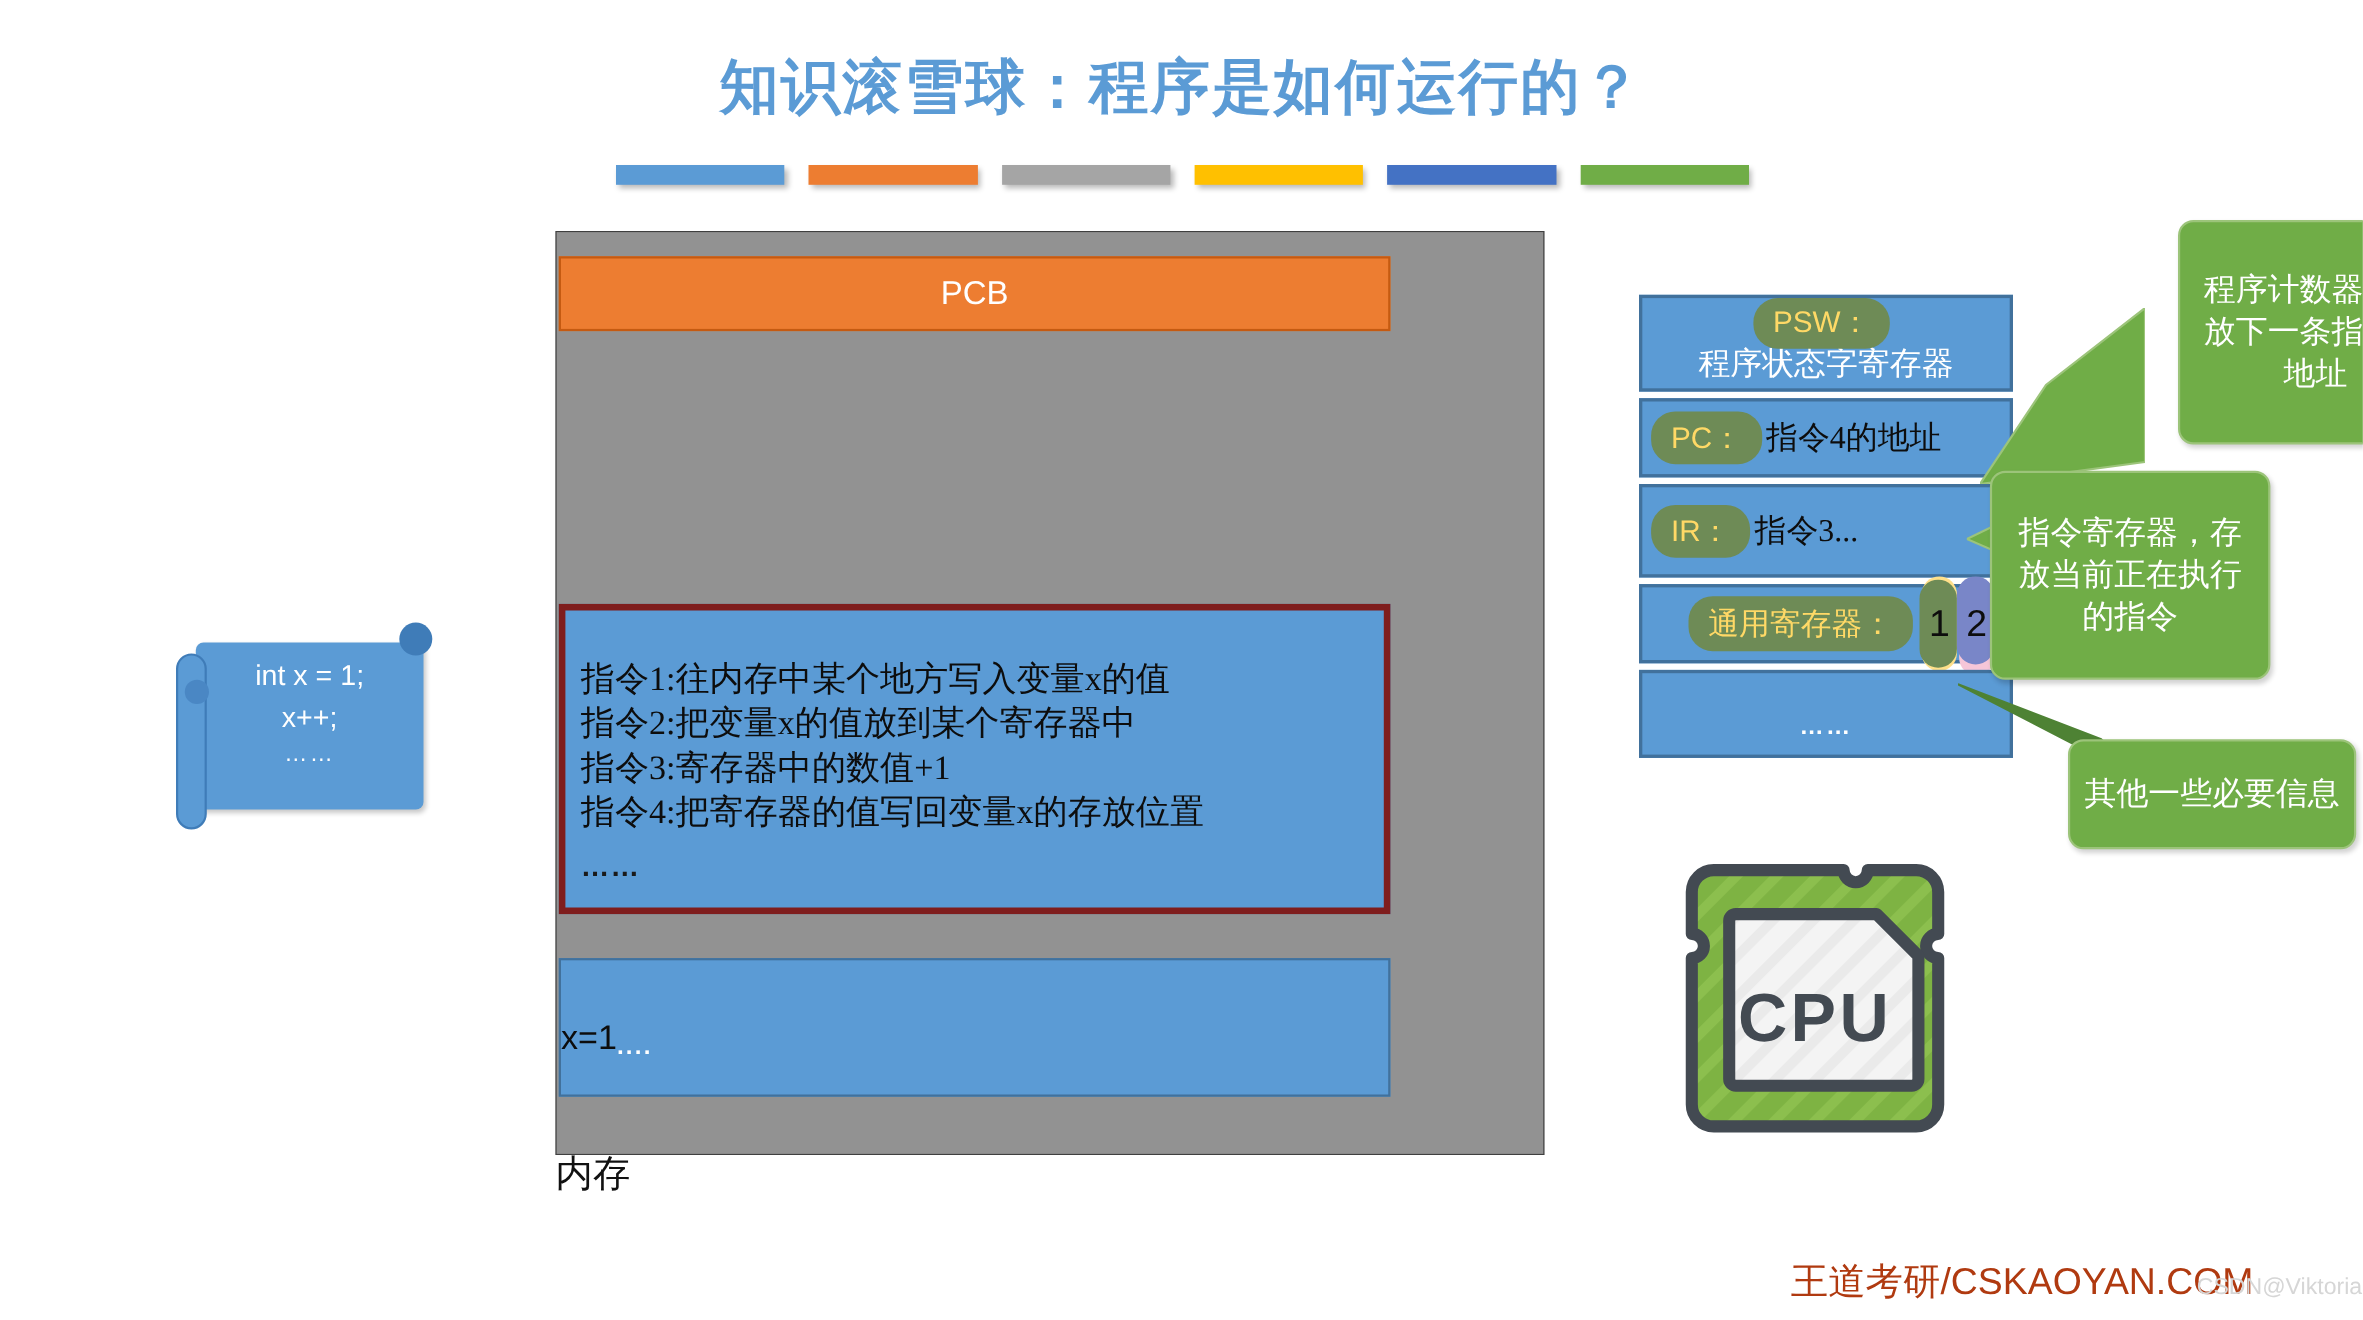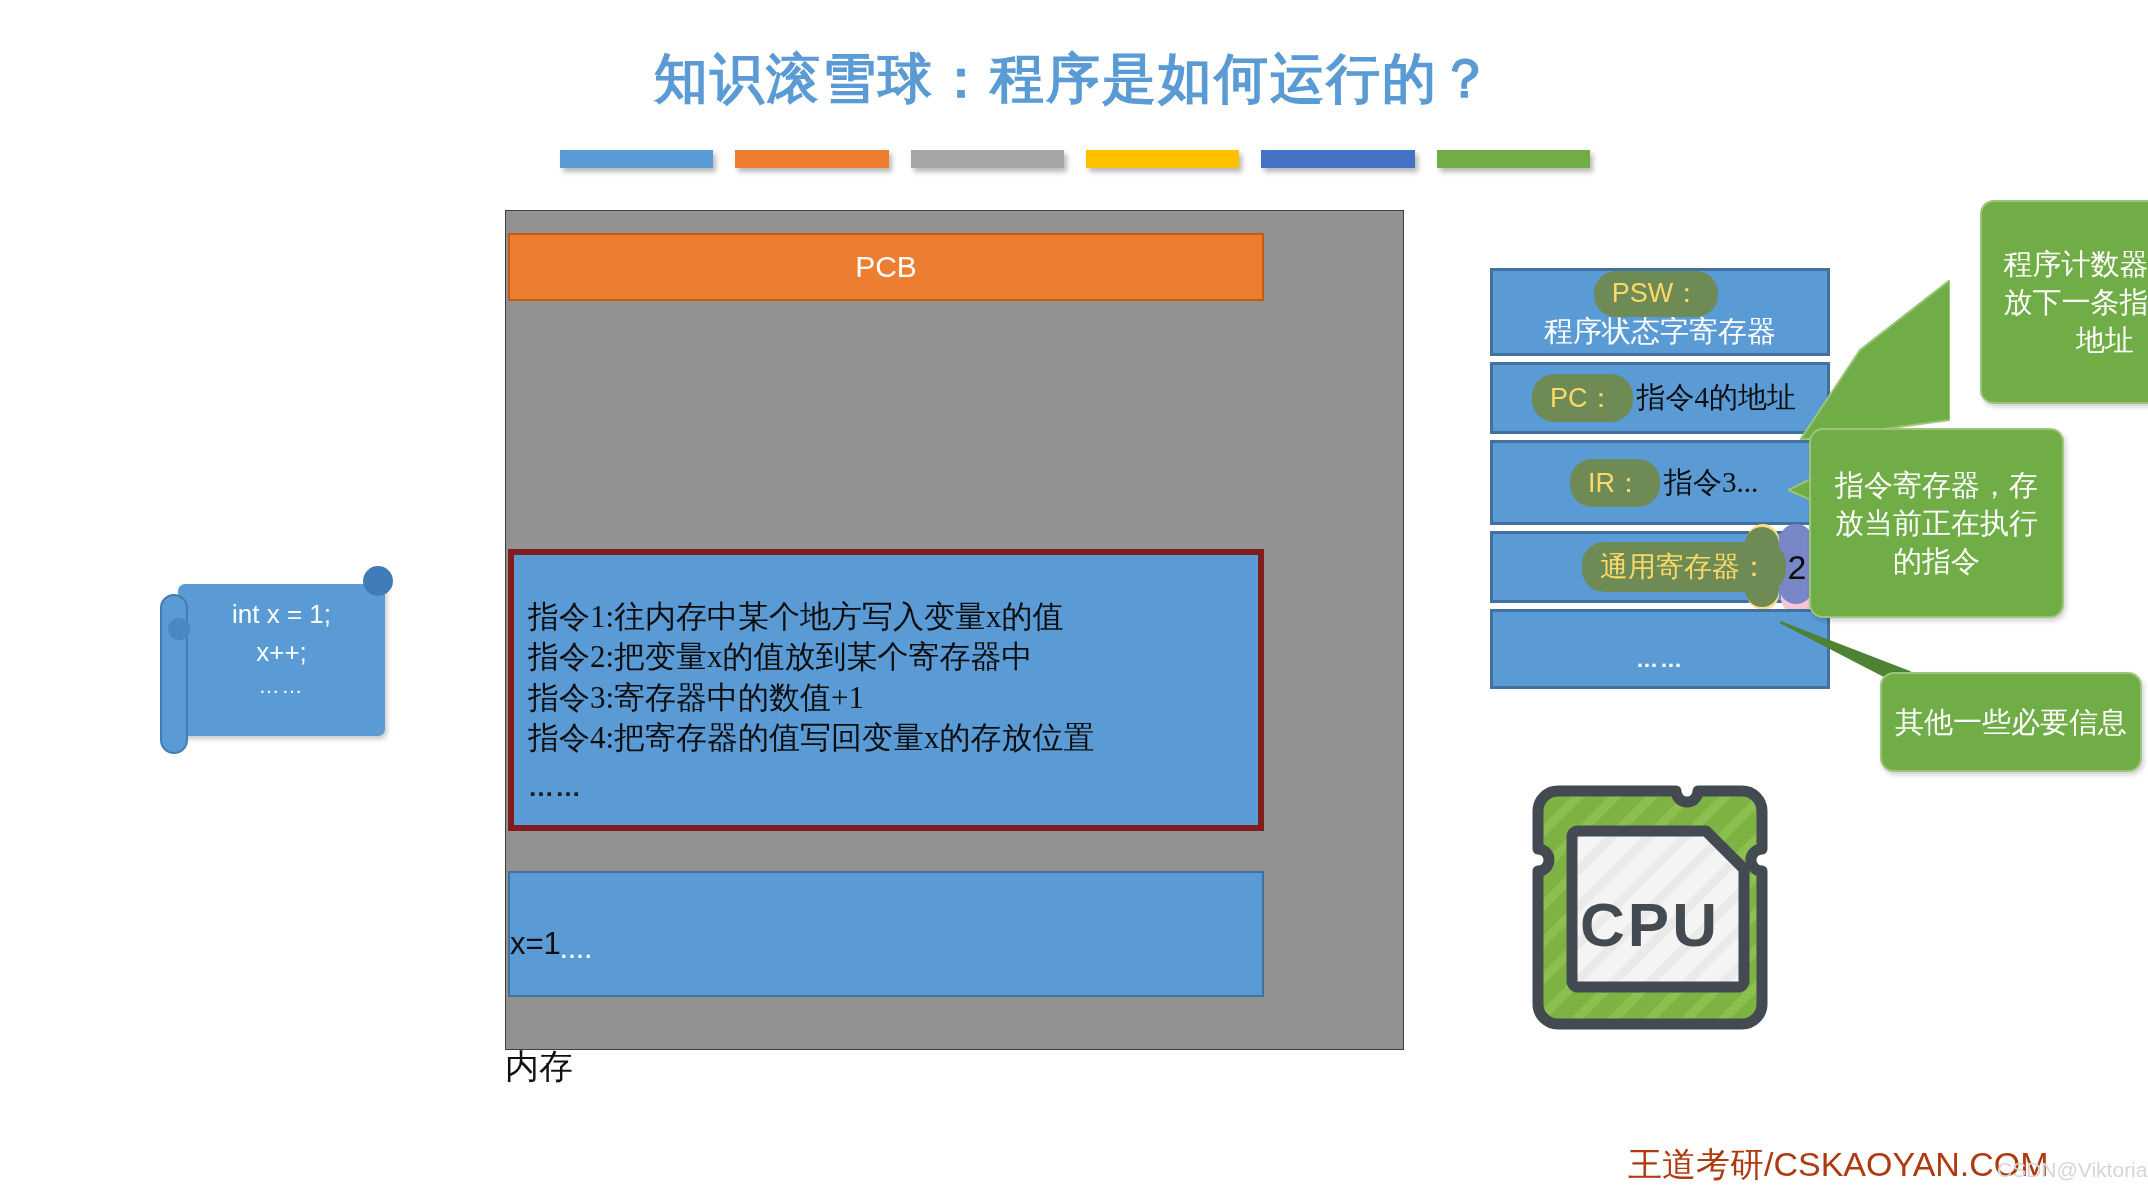--- a/index.html
+++ b/index.html
@@ -188,21 +188,20 @@
   }
   .reg-row {
     position: relative;
     background: #5B9BD5;
     border: 3px solid #41719C;
     box-sizing: border-box;
     margin-bottom: 6px;
     display: flex;
     align-items: center;
     padding-left: 14px;
-    justify-content: center;
   }
   #reg-psw { height: 88px; justify-content: center; padding-left: 0; }
   #reg-pc  { height: 72px; }
   #reg-ir  { height: 85px; }
   #reg-gpr { height: 72px; padding-left: 48px; }
   #reg-more{ height: 80px; justify-content: center; padding-left: 0; }
 
   .reg-key {
     position: relative;
     display: inline-block;

